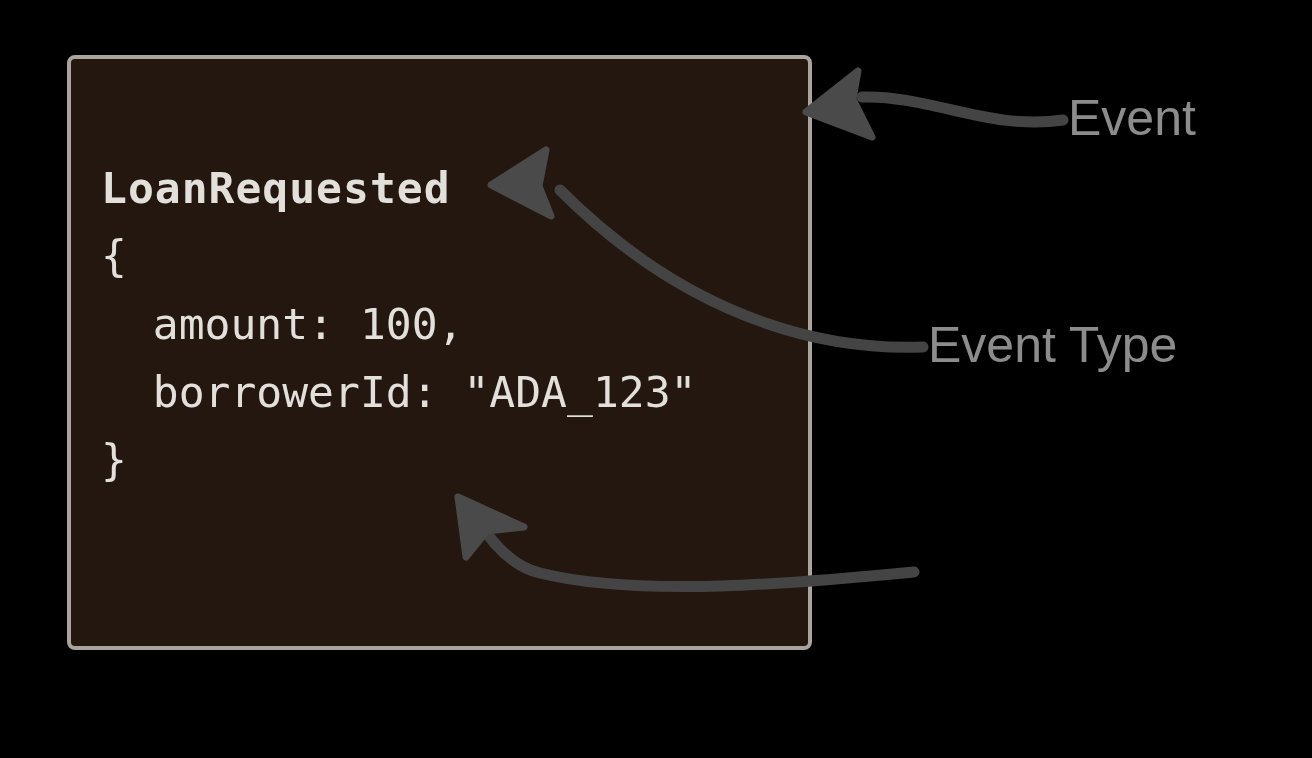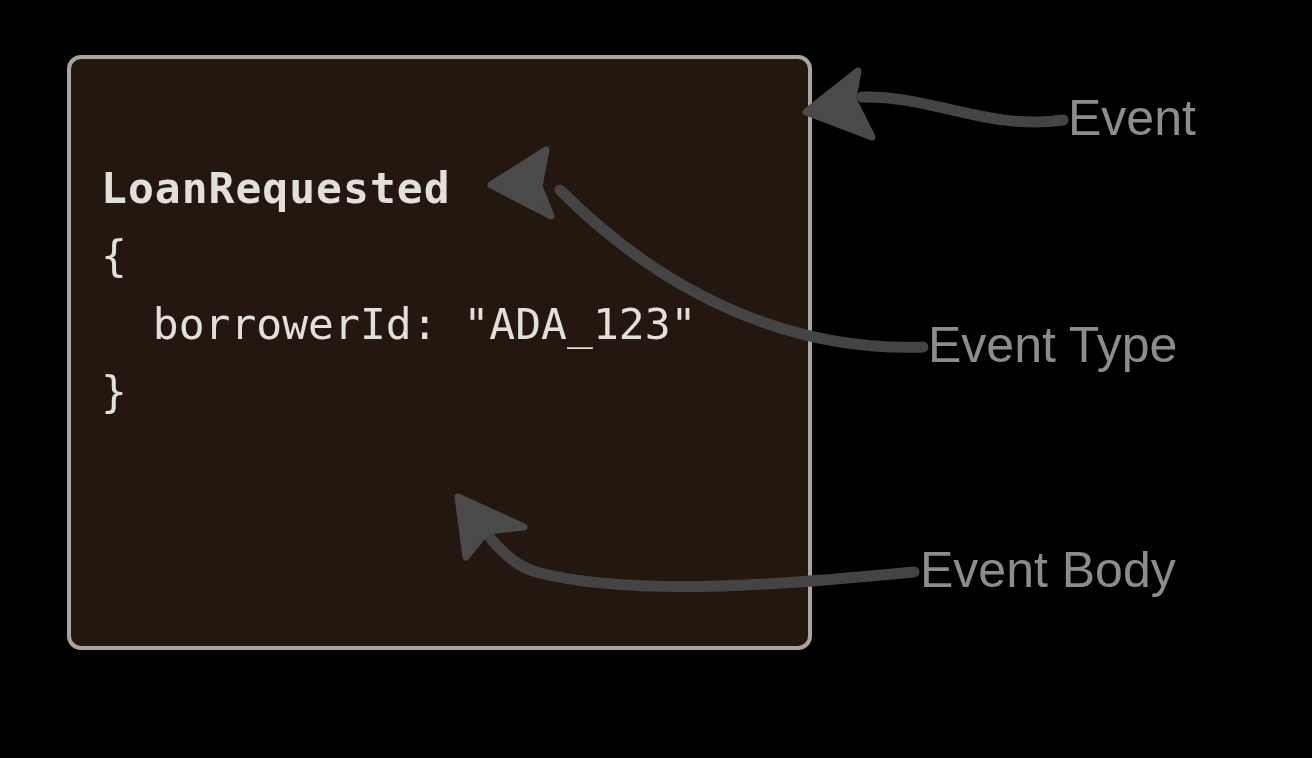--- a/index.html
+++ b/index.html
@@ -30,21 +30,21 @@
   
   #event-card {
     position: absolute;
     left: 67px;
     top: 55px;
     width: 745px;
     height: 595px;
     box-sizing: border-box;
     background: #231710;
     border: 4px solid #a9a49e;
-    border-radius: 14px;
+    border-radius: 8px;
     z-index: 2;
   }
   #event-code {
     position: absolute;
     left: 30px;
     top: 95px;
     margin: 0;
     font-family: "DejaVu Sans Mono", "Liberation Mono", monospace;
     font-size: 43px;
     line-height: 68px;
@@ -77,21 +77,21 @@
   #label-event      { left: 1068px; top: 93px;  }
   #label-event-type { left: 928px;  top: 320px; }
   #label-event-body { left: 920px;  top: 545px; }
 </style>
 </head>
 <body>
 
 <div id="canvas">
 
   <div id="event-card">
-    <pre id="event-code"><span class="code-line title">LoanRequested</span><span class="code-line">{</span><span class="code-line">  borrowerId: "ADA_123"</span><span class="code-line">}</span></pre>
+    <pre id="event-code"><span class="code-line title">LoanRequested</span><span class="code-line">{</span><span class="code-line">  amount: 100,</span><span class="code-line">  borrowerId: "ADA_123"</span><span class="code-line">}</span></pre>
   </div>
 
   <svg class="layer" id="arrow-layer" viewBox="0 0 1312 758">
 
     <g>
       <path d="M 1063,120 C 990,131 930,95 862,97" fill="none" stroke="#444444" stroke-width="11" stroke-linecap="round"></path>
       <path d="M 806,112 L 858,71 L 853,99 L 872,137 Z" fill="#4a4a4a" stroke="#4a4a4a" stroke-width="7" stroke-linejoin="round"></path>
     </g>
 
     <g>
@@ -102,15 +102,14 @@
     <g>
       <path d="M 914,572 C 800,583 640,598 540,573 C 510,566 490,540 477,519" fill="none" stroke="#444444" stroke-width="11" stroke-linecap="round"></path>
       <path d="M 458,497 L 524,527 L 487,531 L 466,557 Z" fill="#4a4a4a" stroke="#4a4a4a" stroke-width="7" stroke-linejoin="round"></path>
     </g>
   </svg>
 
   <div class="annot-label" id="label-event-type">Event Type</div>
 
   <div class="annot-label" id="label-event">Event</div>
 
-  <div class="annot-label" id="label-event-body">Event Body</div>
 
 </div>
 
 </body></html>

